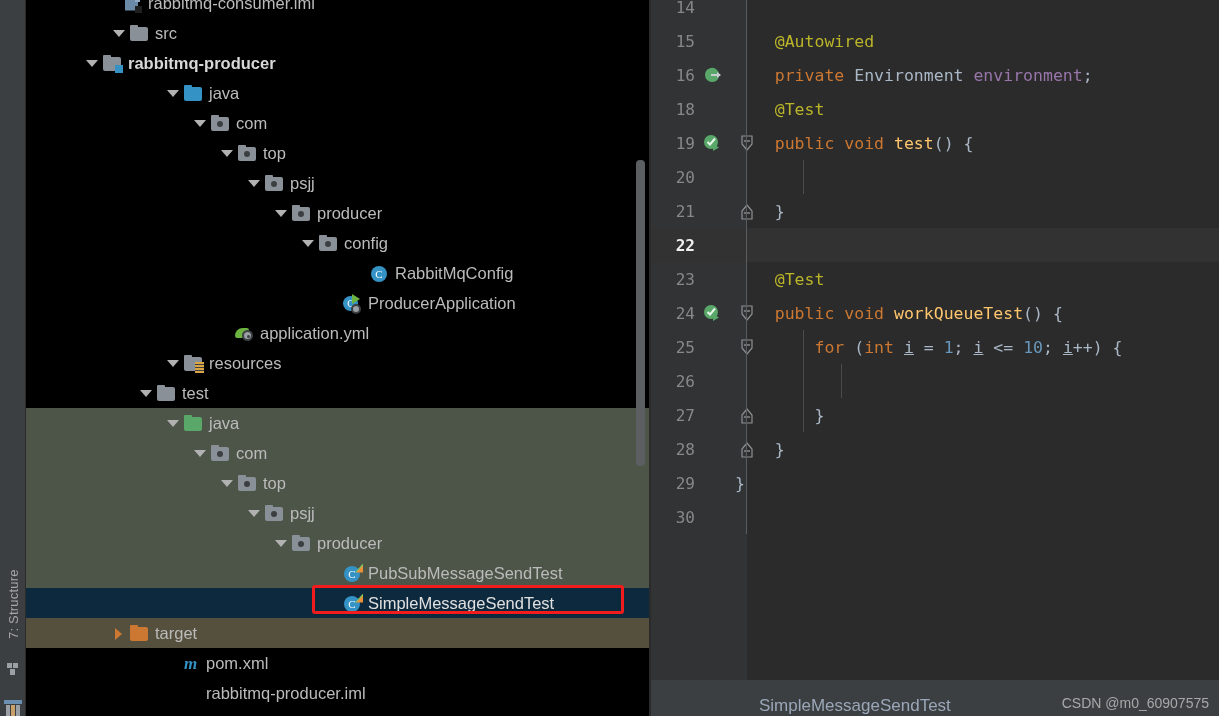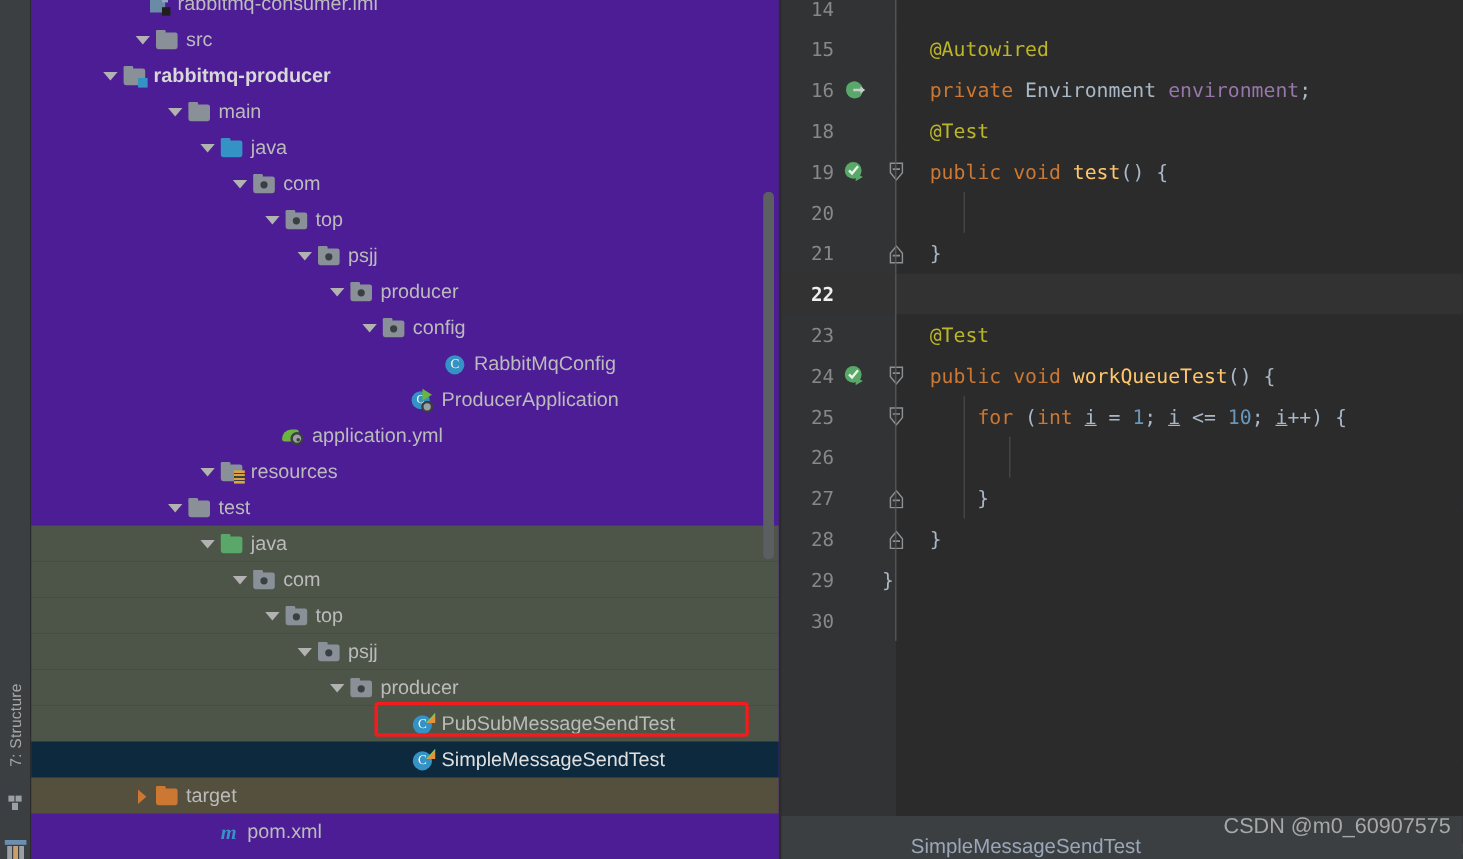--- a/index.html
+++ b/index.html
@@ -66,21 +66,21 @@
   .sbf-bar { position:absolute; left:0; top:0; width:18px; height:4px; background:#6b8fb0; }
   .sbf-b1 { position:absolute; left:2px; top:5px; width:4px; height:11px; background:#9aa0a6; }
   .sbf-b2 { position:absolute; left:7px; top:5px; width:4px; height:11px; background:#c9a06a; }
   .sbf-b3 { position:absolute; left:12px; top:5px; width:4px; height:11px; background:#9aa0a6; }
 
   
   .tree-panel {
     width: 623px;
     flex: 0 0 623px;
     height: 716px;
-    background: #4c1d95;
+    background: #000000;
     position: relative;
     overflow: hidden;
   }
   .tree-rows {
     position: absolute;
     left: 0; top: -12px;
     width: 623px;
   }
   .tree-row {
     height: 30px;
@@ -447,23 +447,23 @@
   }
   .breadcrumb-text {
     color: #9aa7b8;
     font-size: 17px;
     margin-left: 108px;
     line-height: 20px;
   }
   .watermark {
     position: absolute;
     right: 10px;
-    bottom: 17px;
+    bottom: 5px;
     color: #a8a8a8;
-    font-size: 18px;
+    font-size: 14px;
   }
 </style>
 </head>
 <body>
 
 <div id="app">
 
   <div class="tool-stripe">
     <div class="stripe-label stripe-structure">
       <span>7: Structure</span>
@@ -503,29 +503,20 @@
           <span class="label">src</span>
         </div>
         <div class="tree-row bold">
           <span class="ind" style="width: 58px;"></span>
           <span class="arrow down"></span>
           <span class="ficon ic-module">
             <span class="foldtab"></span>
             <span class="fold"></span>
           </span>
           <span class="label">rabbitmq-producer</span>
-        </div>
-        <div class="tree-row">
-          <span class="ind" style="width: 112px;"></span>
-          <span class="arrow down"></span>
-          <span class="ficon ic-folder">
-            <span class="foldtab"></span>
-            <span class="fold"></span>
-          </span>
-          <span class="label">main</span>
         </div>
         <div class="tree-row">
           <span class="ind" style="width: 139px;"></span>
           <span class="arrow down"></span>
           <span class="ficon ic-srcblue">
             <span class="foldtab"></span>
             <span class="fold"></span>
           </span>
           <span class="label">java</span>
         </div>

